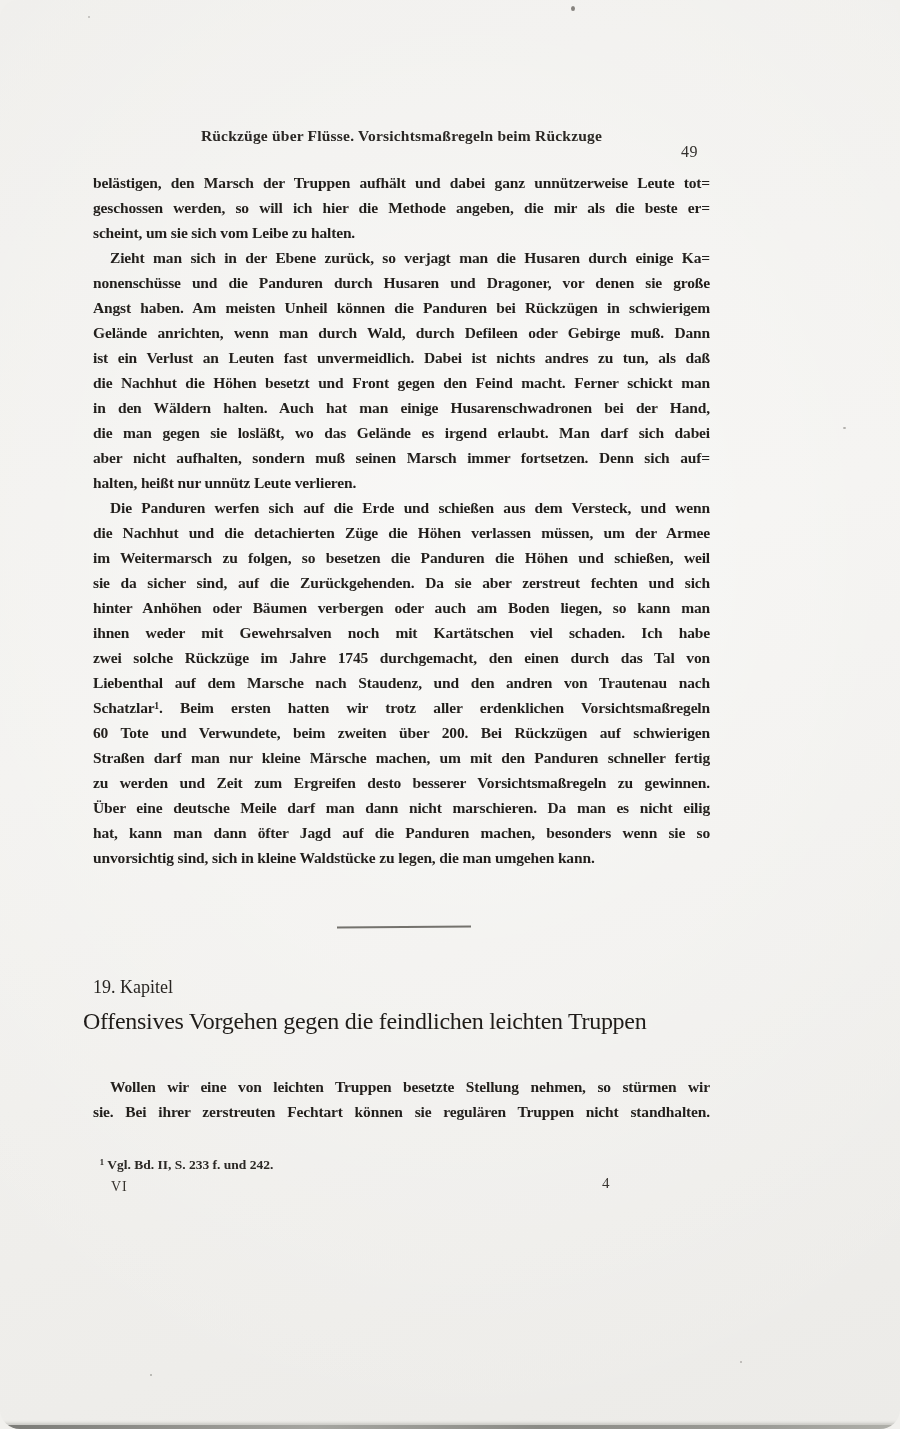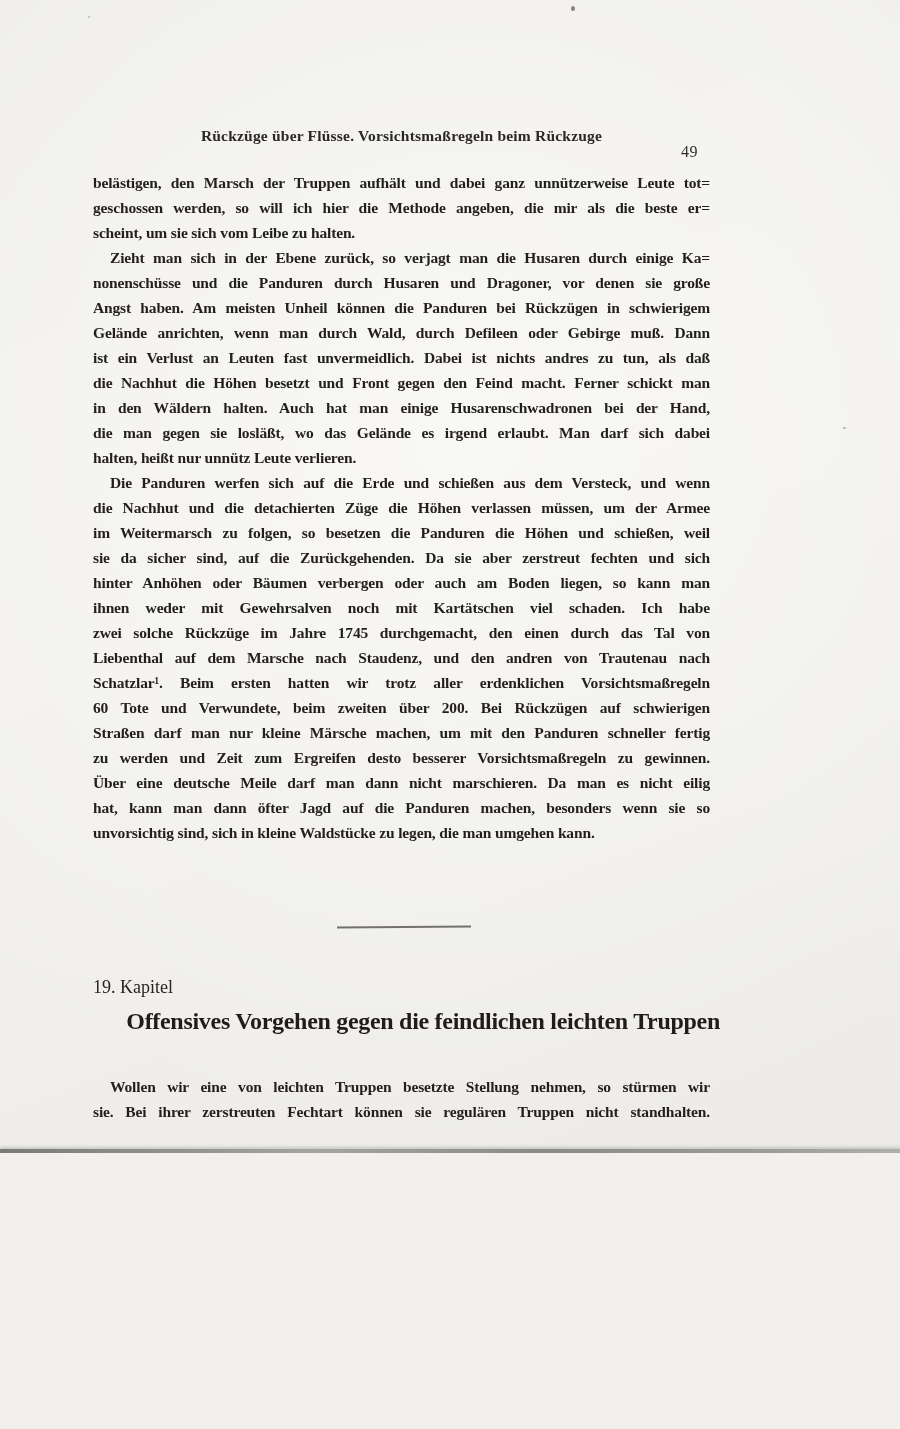--- a/index.html
+++ b/index.html
@@ -1,23 +1,24 @@
 <!DOCTYPE html>
 <html style="--ink: #221f1c; --paper: #f1f0ed;"><head>
 <meta charset="utf-8">
 <style>
   :root { --ink:#221f1c; --paper:#f1f0ed; }
   html,body { margin:0; padding:0; background:var(--paper); }
   .sheet {
-    position:relative; width:900px; height:1153px; overflow:hidden;
+    position:relative; width:900px; height:1429px; overflow:hidden;
     background:
       radial-gradient(ellipse 120% 90% at 52% 38%, rgba(255,255,255,0.5), rgba(255,255,255,0) 70%),
       linear-gradient(160deg, #efeeeb 0%, #f2f1ee 45%, #ecebe8 100%);
     font-family:"Liberation Serif","DejaVu Serif",serif;
     color:var(--ink);
+    border-radius:20px;
   }
   .running-header {
     position:absolute; top:127px; left:93px; width:617px;
     text-align:center; font-weight:700; font-size:15.5px; letter-spacing:0.2px;
     color:#2b2825;
   }
   .page-number {
     position:absolute; right:12px; top:4px;
     font-weight:400; font-size:16px; letter-spacing:0.5px; color:#33302d;margin-top:12px;
   }
@@ -40,21 +41,21 @@
     background-color:#5d5a56;
     transform:rotate(-0.4deg); opacity:0.85;
   }
   .chapter-kicker {
     position:absolute; top:976px; left:93px; width:617px;
     font-weight:400; font-size:18px; line-height:22px;
     color:#282522;
   }
   .chapter-title {
     position:absolute; top:1006px; left:83px; width:637px;
-    text-align:right; font-weight:700; font-size:24px; line-height:30px;
+    text-align:left; font-weight:400; font-size:24px; line-height:30px;
     letter-spacing:-0.3px; color:#1f1c19;
   }
   .footnote {
     position:absolute; top:1157px; left:100px;
     font-weight:700; font-size:13.5px; color:#2b2825;
   }
   .sig-left {
     position:absolute; top:1179px; left:111px;
     font-weight:400; font-size:14px; letter-spacing:1px; color:#38342f;
   }
@@ -89,20 +90,21 @@
       <div class="line">geschossen werden, so will ich hier die Methode angeben, die mir als die beste er=</div>
       <div class="line endline">scheint, um sie sich vom Leibe zu halten.</div>
       <div class="line indent">Zieht man sich in der Ebene zurück, so verjagt man die Husaren durch einige Ka=</div>
       <div class="line">nonenschüsse und die Panduren durch Husaren und Dragoner, vor denen sie große</div>
       <div class="line">Angst haben.  Am meisten Unheil können die Panduren bei Rückzügen in schwierigem</div>
       <div class="line">Gelände anrichten, wenn man durch Wald, durch Defileen oder Gebirge muß.  Dann</div>
       <div class="line">ist ein Verlust an Leuten fast unvermeidlich.  Dabei ist nichts andres zu tun, als daß</div>
       <div class="line">die Nachhut die Höhen besetzt und Front gegen den Feind macht.  Ferner schickt man</div>
       <div class="line">in den Wäldern halten.  Auch hat man einige Husarenschwadronen bei der Hand,</div>
       <div class="line">die man gegen sie losläßt, wo das Gelände es irgend erlaubt.  Man darf sich dabei</div>
+      <div class="line">aber nicht aufhalten, sondern muß seinen Marsch immer fortsetzen.  Denn sich auf=</div>
       <div class="line endline">halten, heißt nur unnütz Leute verlieren.</div>
       <div class="line indent">Die Panduren werfen sich auf die Erde und schießen aus dem Versteck, und wenn</div>
       <div class="line">die Nachhut und die detachierten Züge die Höhen verlassen müssen, um der Armee</div>
       <div class="line">im Weitermarsch zu folgen, so besetzen die Panduren die Höhen und schießen, weil</div>
       <div class="line">sie da sicher sind, auf die Zurückgehenden.  Da sie aber zerstreut fechten und sich</div>
       <div class="line">hinter Anhöhen oder Bäumen verbergen oder auch am Boden liegen, so kann man</div>
       <div class="line">ihnen weder mit Gewehrsalven noch mit Kartätschen viel schaden.  Ich habe</div>
       <div class="line">zwei solche Rückzüge im Jahre 1745 durchgemacht, den einen durch das Tal von</div>
       <div class="line">Liebenthal auf dem Marsche nach Staudenz, und den andren von Trautenau nach</div>
       <div class="line">Schatzlar¹.  Beim ersten hatten wir trotz aller erdenklichen Vorsichtsmaßregeln</div>

